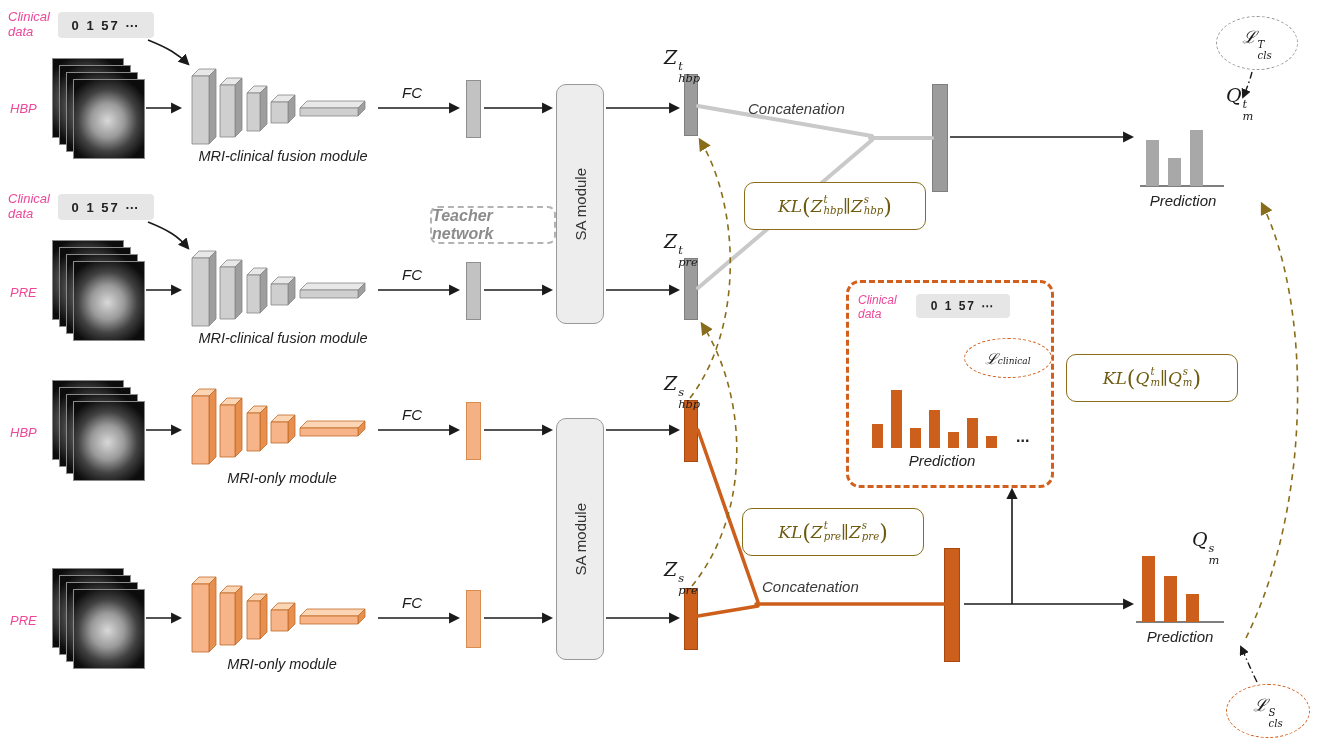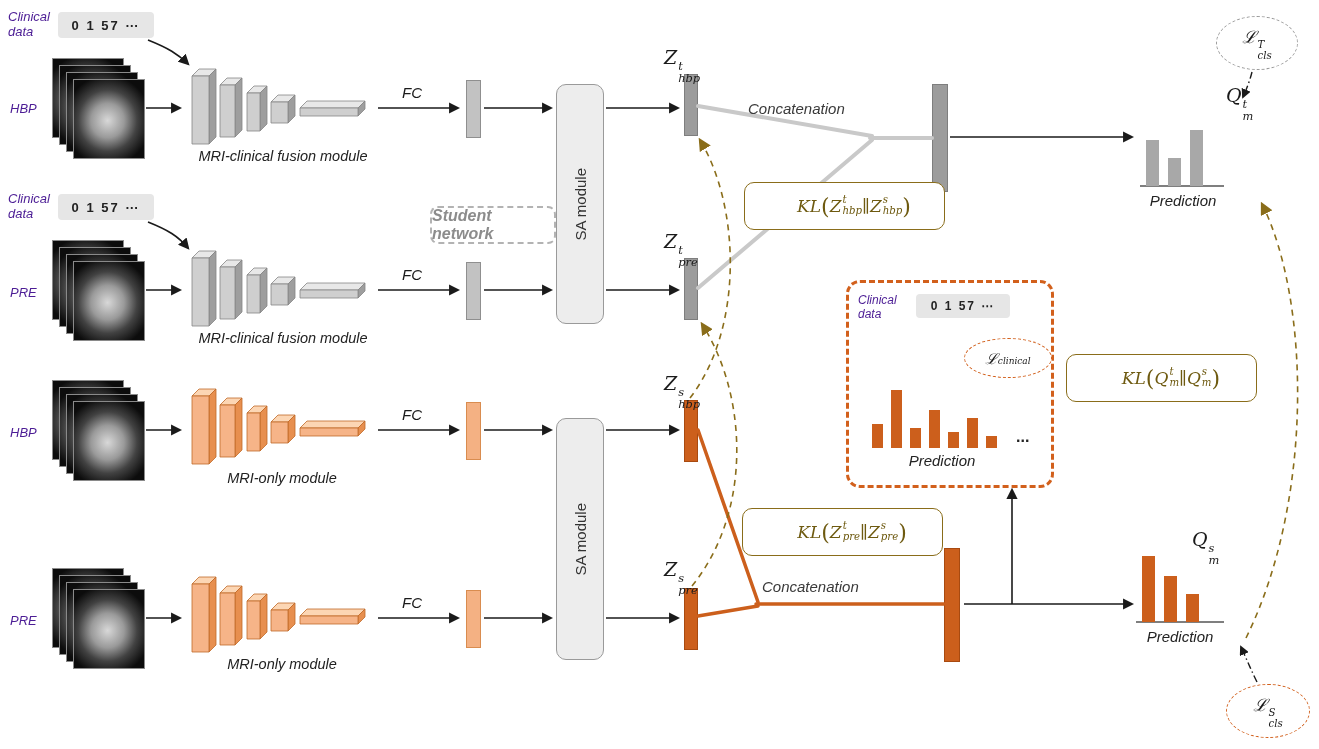--- a/index.html
+++ b/index.html
@@ -1,40 +1,40 @@
 <!DOCTYPE html>
 <html><head>
 <meta charset="utf-8">
 <style>
   html,body{margin:0;padding:0;background:#fff;}
   .canvas{position:relative;width:1319px;height:749px;background:#fff;overflow:hidden;
           font-family:"Liberation Sans",sans-serif;color:#1a1a1a;}
   .abs{position:absolute;}
   .overlay{position:absolute;left:0;top:0;z-index:4;pointer-events:none;}
-  .lbl{font-style:italic;font-size:13px;line-height:1.15;color:#4c1d95;z-index:6;}
+  .lbl{font-style:italic;font-size:13px;line-height:1.15;color:#ec4899;z-index:6;}
   .chip{background:#e6e6e6;border-radius:4px;font-weight:bold;font-size:13px;
         letter-spacing:2px;display:flex;align-items:center;justify-content:center;
         color:#222;z-index:6;}
   .caption{font-style:italic;font-size:14.5px;text-align:center;color:#222;z-index:6;}
   .fc{font-style:italic;font-size:15px;text-align:center;z-index:6;}
   .sa{background:#ededed;border:1.4px solid #9a9a9a;border-radius:10px;z-index:3;
       display:flex;align-items:center;justify-content:center;}
   .sa span{writing-mode:vertical-rl;transform:rotate(180deg);font-size:15px;color:#333;}
   .vbar{z-index:3;}
   .fcbar-t{background:#c2c2c2;border:1px solid #8f8f8f;}
   .fcbar-s{background:#f4b183;border:1px solid #d98c4f;}
   .zbar-t{background:#9c9c9c;border:1px solid #7e7e7e;}
   .zbar-s{background:#cc5f1c;border:1px solid #a84a10;}
   .math{font-family:"DejaVu Serif",serif;font-style:italic;font-size:19px;z-index:6;white-space:nowrap;}
   .ss{display:inline-flex;flex-direction:column;align-items:flex-start;font-size:0.6em;
       line-height:1.05;vertical-align:-0.5em;margin-left:1px;}
   .m-sub{font-size:0.6em;}
   .m-big{font-size:1.3em;font-style:normal;vertical-align:-0.1em;}
   .klbox{border:1.6px solid #8a6d1a;border-radius:10px;background:#fff;color:#6e5a10;
-         display:flex;align-items:center;justify-content:center;font-size:17px;z-index:6;padding-left:19px;}
+         display:flex;align-items:center;justify-content:center;font-size:17px;z-index:6;}
   .tagbox{border-radius:8px;display:flex;align-items:center;justify-content:center;
           font-style:italic;font-size:16px;font-weight:600;z-index:6;background:#fff;}
   .tag-t{border:2px dashed #b3b3b3;color:#8c8c8c;}
   .tag-s{border:2px dashed #e09a66;color:#4a4a4a;}
   .ellipse{border-radius:50%;display:flex;align-items:center;justify-content:center;
            background:#fff;z-index:6;}
   .ell-gray{border:1.8px dashed #9a9a9a;}
   .ell-orange{border:1.8px dashed #d2601c;text-align:center;}
   .mri-stack{width:94px;height:102px;z-index:2;}
   .mri{position:absolute;width:70px;height:78px;border:1px solid #8a8a8a;
@@ -176,21 +176,21 @@
   <div class="abs mri-stack" style="left:52px;top:240px">
     <div class="mri" style="left:0;top:0"></div>
     <div class="mri" style="left:7px;top:7px"></div>
     <div class="mri" style="left:14px;top:14px"></div>
     <div class="mri" style="left:21px;top:21px"></div>
   </div>
   <svg class="abs module" style="left:190px;top:240px;--f:#cfcfcf;--t:#e8e8e8;--s:#9e9e9e;--st:#858585" width="185" height="100">
       <use href="#convstack"></use>
     </svg>
   <div class="abs caption" style="left:178px;top:330px;width:210px">MRI-clinical fusion module</div>
-  <div class="abs tagbox tag-t" style="left:430px;top:206px;width:122px;height:34px">Student network</div>
+  <div class="abs tagbox tag-t" style="left:430px;top:206px;width:122px;height:34px">Teacher network</div>
   <div class="abs fc" style="left:392px;top:266px;width:40px">FC</div>
   <div class="abs vbar fcbar-t" style="left:466px;top:262px;width:13px;height:56px"></div>
   <div class="abs math" style="left:664px;top:230px"><span class="m-n">Z</span><span class="ss">
         <span>t</span>
         <span>pre</span>
       </span></div>
   <div class="abs vbar zbar-t" style="left:684px;top:258px;width:12px;height:60px"></div>
 
   <div class="abs lbl" style="left:10px;top:426px">HBP</div>
   <div class="abs mri-stack" style="left:52px;top:380px">

